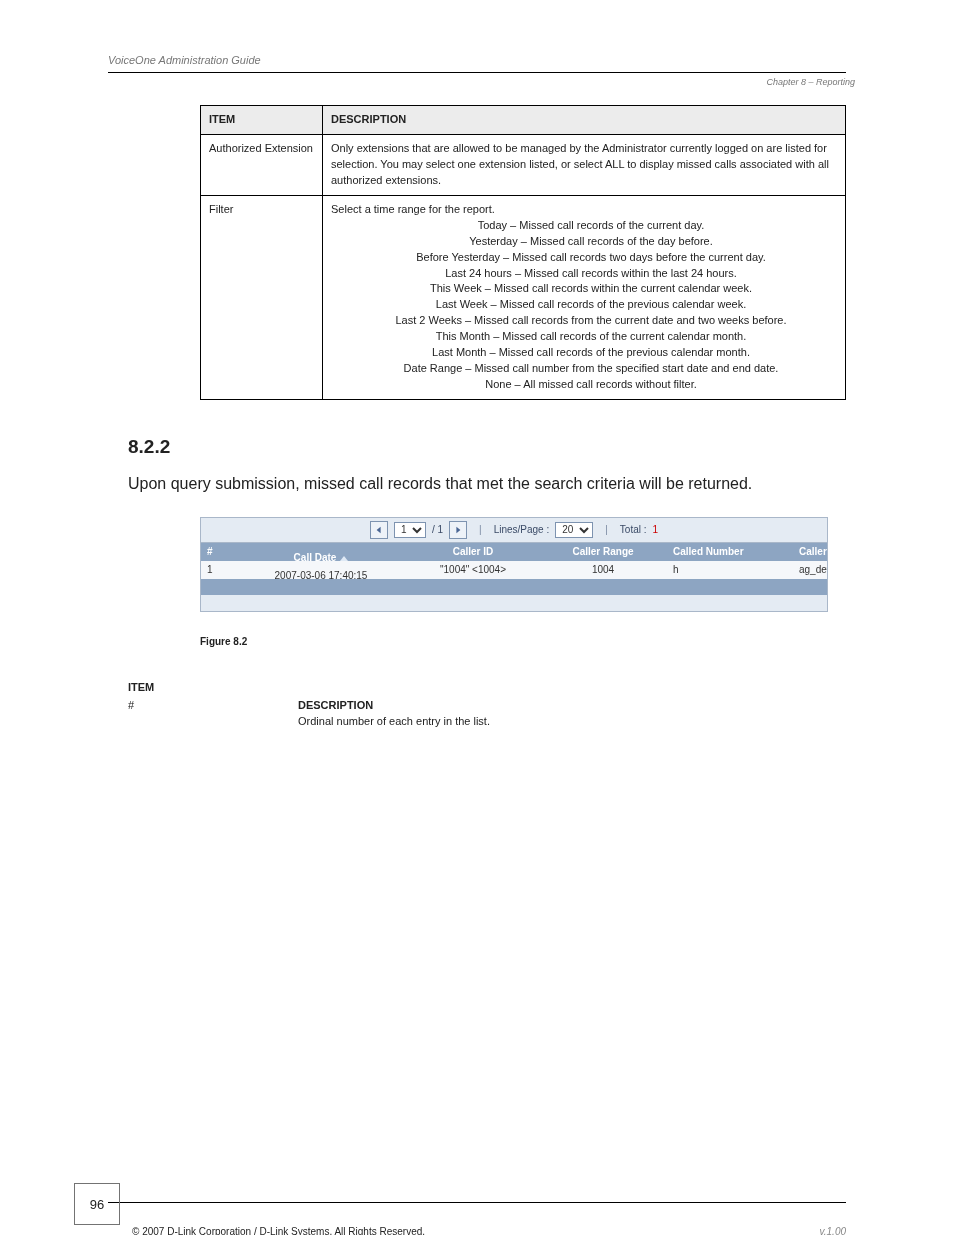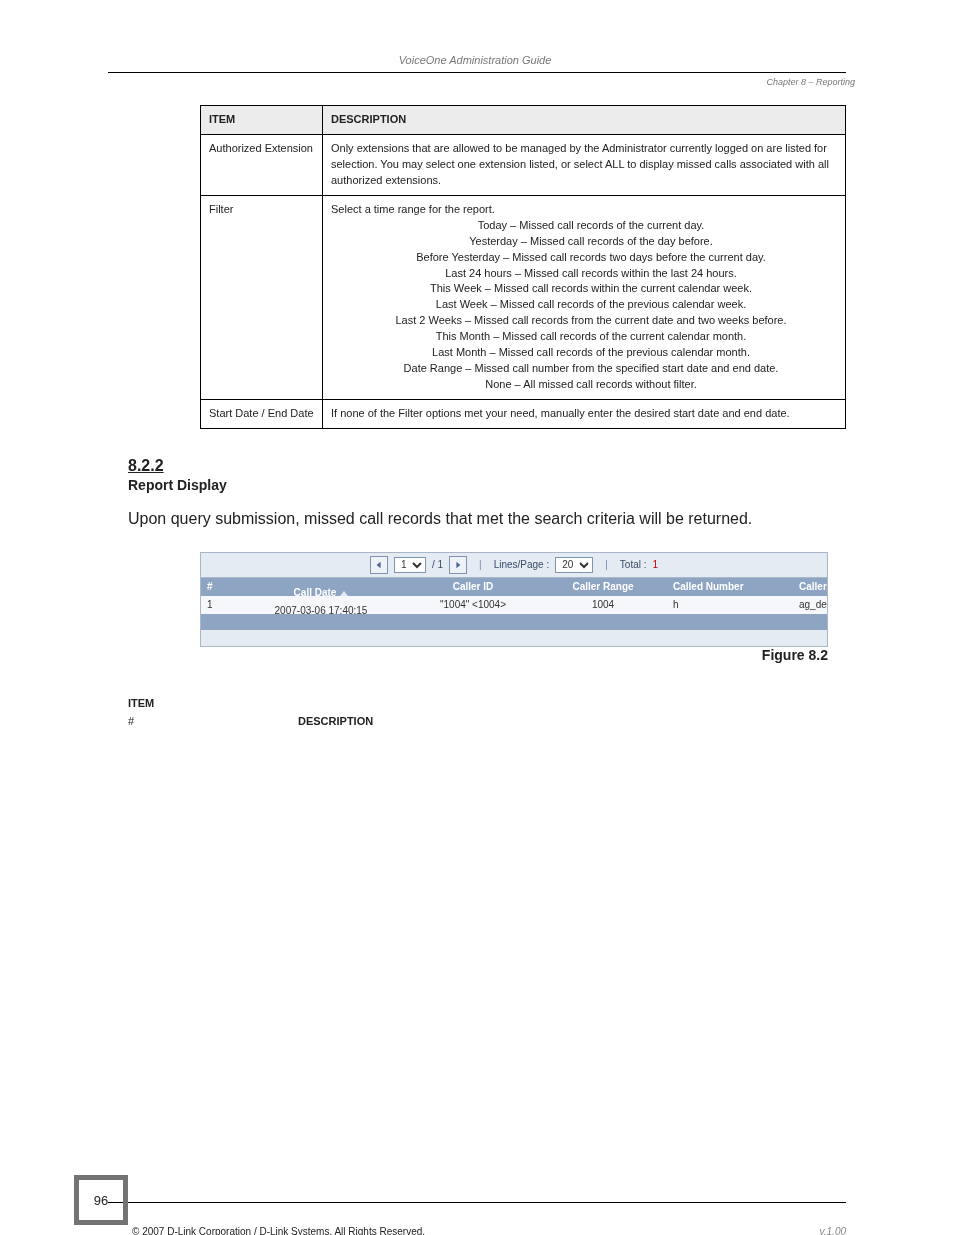--- a/index.html
+++ b/index.html
@@ -1,27 +1,27 @@
 <!DOCTYPE html>
 <html><head>
 <meta charset="utf-8">
 <style>
   html,body{margin:0;padding:0;background:#fff;font-family:Arial,Helvetica,sans-serif;color:#222;}
   .page{width:954px;height:1235px;position:relative;margin:0;background:#fff;}
   .header{border-bottom:1px solid #000;margin:54px 108px 0 108px;height:18px;}
-  .header-text{font-size:11px;font-style:italic;color:#777;text-align:center;padding-right:4px;}
+  .header-text{font-size:11px;font-style:italic;color:#777;text-align:left;padding-right:4px;}
   .chapter{font-size:9px;color:#777;text-align:right;margin:4px 99px 0 0;font-style:italic;}
 
   table.spec{border-collapse:collapse;width:646px;margin-top:18px;margin-left:200px;table-layout:fixed;}
   table.spec th,table.spec td{border:1px solid #000;padding:6px 8px;vertical-align:top;font-size:11px;line-height:1.45;}
   table.spec th{background:#ececec;font-weight:bold;text-align:left;}
   table.spec td.row-label{font-weight:normal;}
   .indent-list{margin-left:14px;text-align:center;}
 
-  .sec-num{font-size:16px;font-weight:bold;margin:28px 0 2px 128px;text-decoration:underline;}
+  .sec-num{font-size:19px;font-weight:bold;margin:36px 0 2px 128px;}
   .sec{font-size:14px;font-weight:bold;margin:0 0 0 128px;}
   .body-text{font-size:16px;margin:14px 108px 0 128px;line-height:1.55;}
 
   .figure-wrap{margin:20px 0 0 200px;width:628px;}
   .fig{border:1px solid #a9b7c9;font-family:Verdana,Arial,sans-serif;font-size:10px;background:#fff;}
   .fig-bar{background:#e4ebf3;border-bottom:1px solid #a9b7c9;height:24px;display:flex;align-items:center;justify-content:center;gap:6px;color:#3a4a66;}
   .nav-btn{width:16px;height:16px;border:1px solid #7d93b0;background:#edf2f8;display:inline-flex;align-items:center;justify-content:center;cursor:pointer;}
   .nav-btn svg{width:8px;height:8px;fill:#4a6694;}
   .sel{height:16px;border:1px solid #7d93b0;background:#fff;font-size:10px;color:#333;padding:0 2px;}
   .sep{color:#7b8aa3;margin:0 6px;}
@@ -35,29 +35,29 @@
   .col-cnum{width:116px;text-align:center;}
   .col-cdn{width:114px;text-align:left;}
   .col-grp{flex:1;text-align:center;}
   .sort-ico{display:inline-block;width:0;height:0;border-left:4px solid transparent;border-right:4px solid transparent;border-bottom:5px solid #dfe9f5;margin-left:4px;vertical-align:middle;}
 
   .fig-row{display:flex;height:18px;align-items:center;background:#f5f7fa;color:#333;}
   .fig-row>div{padding:0 6px;white-space:nowrap;overflow:hidden;}
   .fig-pad{height:16px;background:#8da5c2;}
   .fig-foot{height:16px;background:#e4ebf3;}
 
-  .fig-caption{text-align:right;font-size:14px;font-weight:bold;margin-top:0;}
+  .fig-caption{text-align:left;font-size:10px;font-weight:bold;margin-top:24px;}
 
   .bottom-lbl{font-size:11px;font-weight:bold;margin:34px 0 0 128px;}
   .bottom-cols{display:flex;margin:4px 108px 0 128px;font-size:11px;line-height:1.5;}
   .bottom-cols .l{width:170px;}
   .bottom-cols .r{flex:1;}
 
   .footer-rule{position:absolute;left:108px;right:108px;bottom:86px;border-top:1px solid #000;}
-  .page-box{position:absolute;left:74px;bottom:64px;width:44px;height:40px;border:5px solid #737373;display:flex;align-items:center;justify-content:center;font-size:13px;}
+  .page-box{position:absolute;left:74px;bottom:64px;width:44px;height:40px;border:1px solid #737373;display:flex;align-items:center;justify-content:center;font-size:13px;}
   .footer-left{position:absolute;left:132px;bottom:52px;font-size:10px;}
   .footer-right{position:absolute;right:108px;bottom:52px;font-size:10px;font-style:italic;color:#888;}
 </style>
 </head>
 <body>
 
 <div class="page">
   <div class="header">
       <div class="header-text">VoiceOne Administration Guide</div>
     </div>
@@ -91,29 +91,24 @@
             <div>This Week – Missed call records within the current calendar week.</div>
             <div>Last Week – Missed call records of the previous calendar week.</div>
             <div>Last 2 Weeks – Missed call records from the current date and two weeks before.</div>
             <div>This Month – Missed call records of the current calendar month.</div>
             <div>Last Month – Missed call records of the previous calendar month.</div>
             <div>Date Range – Missed call number from the specified start date and end date.</div>
             <div>None – All missed call records without filter.</div>
           </div>
         </td>
       </tr>
-      <tr>
-        <td class="row-label">Start Date / End Date</td>
-        <td>If none of the Filter options met your need, manually enter the desired start date and end date.</td>
-      </tr>
     </tbody>
   </table>
 
   <div class="sec-num">8.2.2</div>
-  <div class="sec">Report Display</div>
   <div class="body-text">Upon query submission, missed call records that met the search criteria will be returned.</div>
 
   <div class="figure-wrap">
     <div class="fig">
       <div class="fig-bar">
         <span class="nav-btn">
           <svg viewBox="0 0 10 10">
               <polygon points="7,1 7,9 2,5"></polygon>
             </svg>
         </span>
@@ -153,20 +148,21 @@
     <div class="fig-caption">Figure 8.2</div>
   </div>
 
   <div class="bottom-lbl">
     <span>ITEM</span>
   </div>
   <div class="bottom-cols">
     <div class="l">#</div>
     <div class="r">
       <div style="font-weight:bold">DESCRIPTION</div>
+      <div>Ordinal number of each entry in the list.</div>
     </div>
   </div>
 
   <div class="footer-rule"></div>
   <div class="page-box">96</div>
   <div class="footer-left">© 2007 D-Link Corporation / D-Link Systems. All Rights Reserved.</div>
   <div class="footer-right">v.1.00</div>
 </div>
 
 </body></html>

